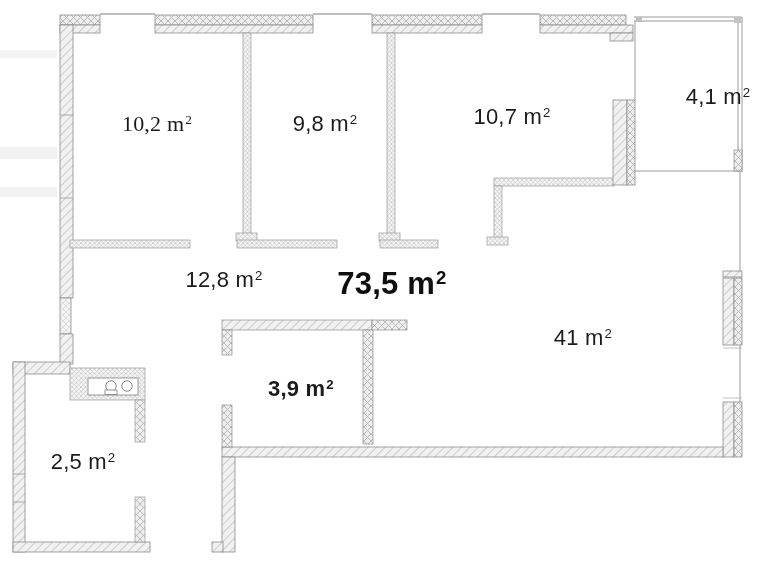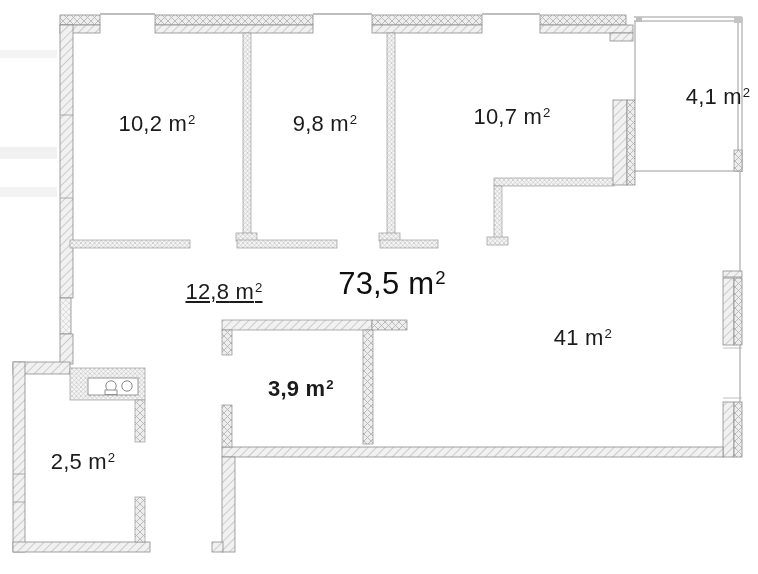--- a/index.html
+++ b/index.html
@@ -23,28 +23,28 @@
   }
   .room-label sup {
     font-size: 60%;
     vertical-align: baseline;
     position: relative;
     top: -0.55em;
     margin-left: 1px;
   }
   .room-label.total {
     font-size: 31px;
-    font-weight: normal;
+    font-weight: bold;
     color: #0f0f0f;
   }
-  #lbl-bedroom-1 { left:157px; top:124px; }
+  #lbl-bedroom-1 { left:157px; top:124px;font-family:Liberation Serif, serif; }
   #lbl-bedroom-2 { left:325px; top:124px; }
   #lbl-bedroom-3 { left:512px; top:117px; }
   #lbl-balcony   { left:689px; top:97px;margin-left:29px;  }
-  #lbl-hallway   { left:224px; top:292px;text-decoration:underline; }
+  #lbl-hallway   { left:224px; top:280px; }
   #lbl-total     { left:392px; top:283px; }
   #lbl-living    { left:583px; top:338px; }
   #lbl-storage   { left:301px; top:389px;font-weight:bold; }
   #lbl-bathroom  { left:83px;  top:462px; }
 </style>
 </head>
 <body>
 
 <div class="stage">
 

